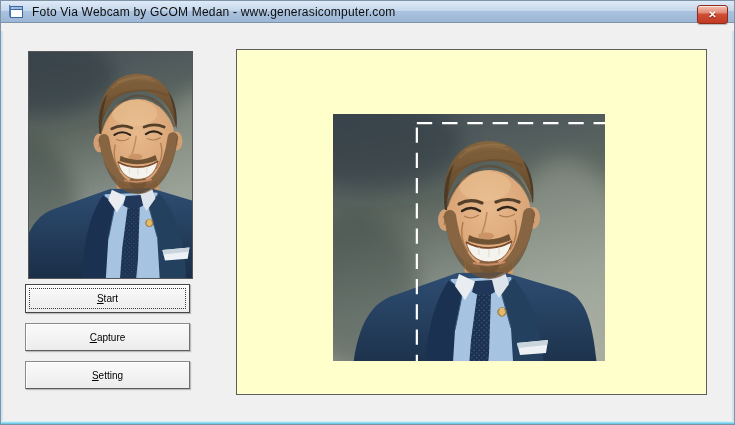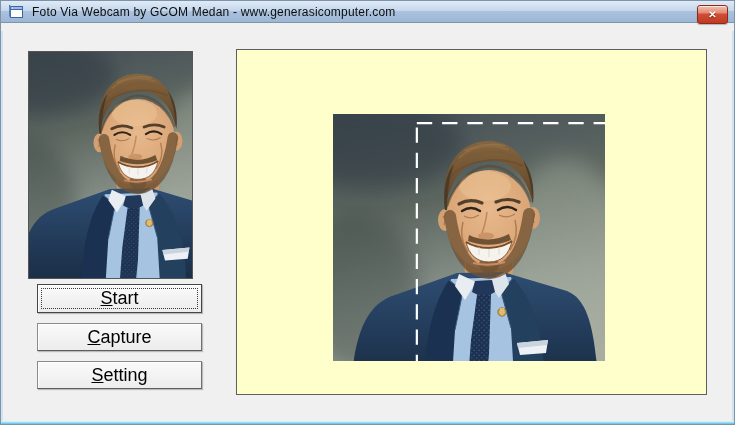--- a/index.html
+++ b/index.html
@@ -19,24 +19,24 @@
     color:#fff;font-size:10px;font-weight:bold;line-height:1;display:flex;align-items:center;justify-content:center;cursor:pointer;padding:0;}
   .close-btn span{text-shadow:0 1px 1px rgba(90,10,0,.8);}
 
   .photo-box{position:absolute;background:#6b7068;overflow:hidden;}
   .photo-box svg{display:block;width:100%;height:100%;}
   .photo-left{left:27px;top:50px;width:163px;height:226px;border:1px solid #565656;}
   .canvas-panel{position:absolute;left:235px;top:48px;width:471px;height:346px;background:#ffffcc;border:1px solid #5e5e5e;box-sizing:border-box;}
   .photo-cam{left:96px;top:64px;width:272px;height:247px;border:none;}
   .marquee{position:absolute;left:45px;top:8px;width:179px;height:225px;z-index:5;}
 
-  .btn{position:absolute;left:36px;width:165px;background:linear-gradient(#fafafa,#ececec);
+  .btn{position:absolute;left:24px;width:165px;background:linear-gradient(#fafafa,#ececec);
     border:1px solid #8a8a8a;border-bottom-color:#5d5d5d;border-right-color:#707070;
     box-shadow:inset 1px 1px 0 #ffffff, 1px 1px 1px rgba(0,0,0,.22);
-    font-family:"Liberation Sans",sans-serif;font-size:18px;color:#000;padding:0;cursor:pointer;}
+    font-family:"Liberation Sans",sans-serif;font-size:10px;color:#000;padding:0;cursor:pointer;}
   .btn-label{display:block;width:100%;text-align:center;}
   .btn-label::first-letter{text-decoration:underline;}
   #btn-start{top:283px;height:29px;border-color:#454545;position:absolute;}
   #btn-start::after{content:"";position:absolute;left:3px;right:3px;top:3px;bottom:3px;border:1px dotted #3c3c3c;pointer-events:none;}
   #btn-capture{top:322px;height:28px;}
   #btn-setting{top:360px;height:28px;}
 </style>
 </head>
 <body>
 

